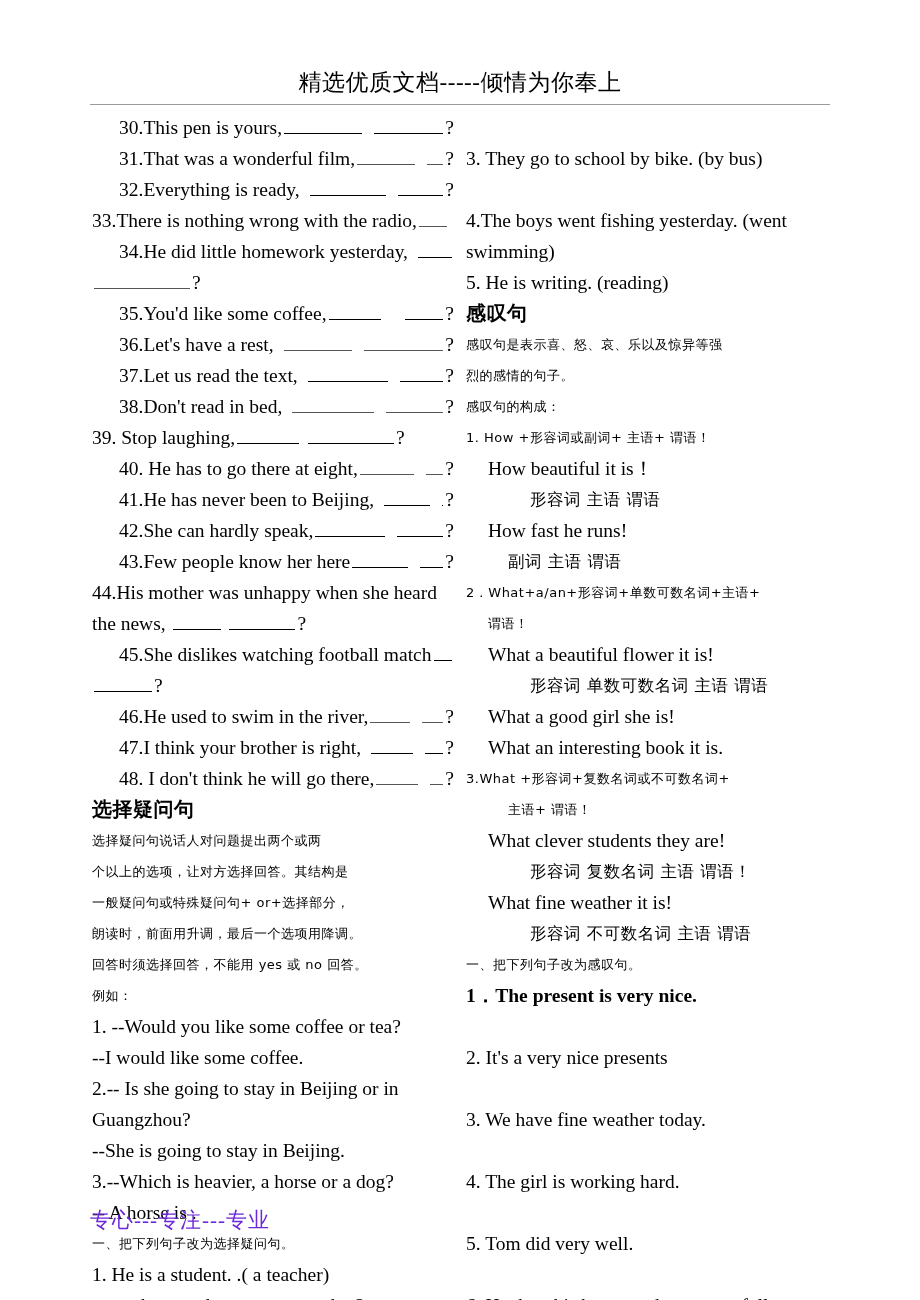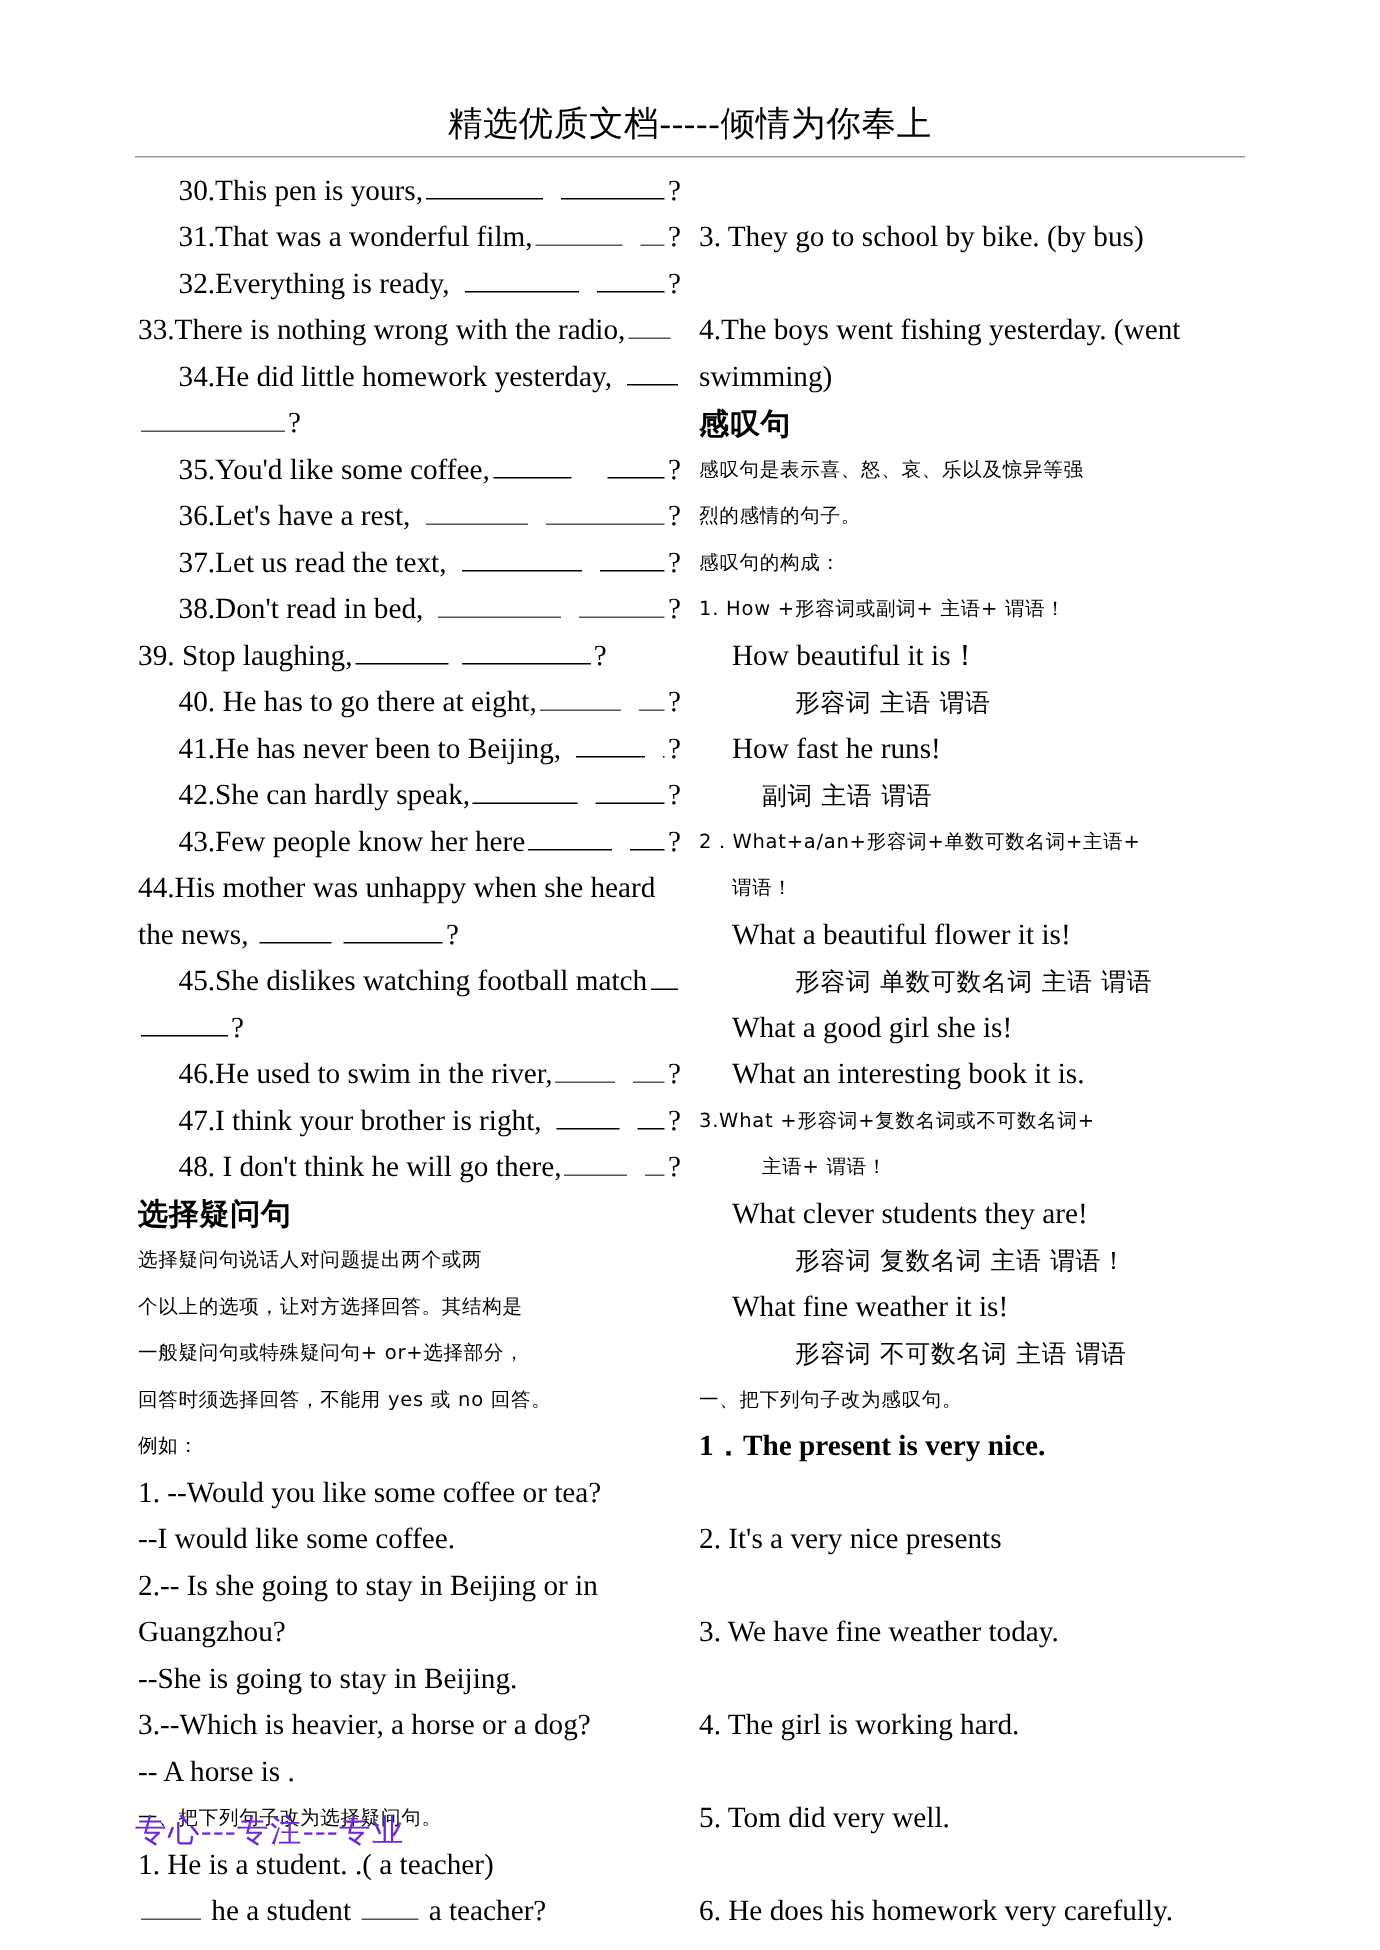--- a/index.html
+++ b/index.html
@@ -312,20 +312,21 @@
         <span class="bl faint grow"></span>
         <span class="q">?</span>
       </div>
     </div>
 
     <div class="ln cn h2">选择疑问句</div>
 
     <div class="ln cn">   选择疑问句说话人对问题提出两个或两</div>
     <div class="ln cn">个以上的选项，让对方选择回答。其结构是</div>
     <div class="ln cn">一般疑问句或特殊疑问句+ or+选择部分，</div>
+    <div class="ln cn">朗读时，前面用升调，最后一个选项用降调。</div>
     <div class="ln cn">回答时须选择回答，不能用 yes 或 no 回答。</div>
     <div class="ln cn">例如：</div>
 
     <div class="ln">1. --Would you like some coffee or tea?</div>
     <div class="ln">    --I would like some coffee.</div>
     <div class="ln">2.-- Is she going to stay in Beijing or in</div>
     <div class="ln">        Guangzhou?</div>
     <div class="ln">    --She is going to stay in Beijing.</div>
     <div class="ln">3.--Which is heavier, a horse or a dog?</div>
     <div class="ln">  -- A horse is .</div>
@@ -337,20 +338,21 @@
     </div>
 
   </div>
 
   <div class="col col-right" style="top:143px;">
 
     <div class="ln">3. They go to school by bike. (by bus)</div>
     <div class="ln blank"></div>
     <div class="ln">4.The boys went fishing yesterday. (went</div>
     <div class="ln">swimming)</div>
+    <div class="ln">5. He is writing. (reading)</div>
 
     <div class="ln cn h2">感叹句</div>
     <div class="ln cn">感叹句是表示喜、怒、哀、乐以及惊异等强</div>
     <div class="ln cn">烈的感情的句子。</div>
     <div class="ln cn">感叹句的构成：</div>
 
     <div class="ln cn">1. How +形容词或副词+ 主语+ 谓语！</div>
     <div class="ln indent1">How    beautiful    it     is！</div>
     <div class="ln lab indent3">形容词   主语   谓语</div>
     <div class="ln indent1"> How    fast    he     runs!</div>

